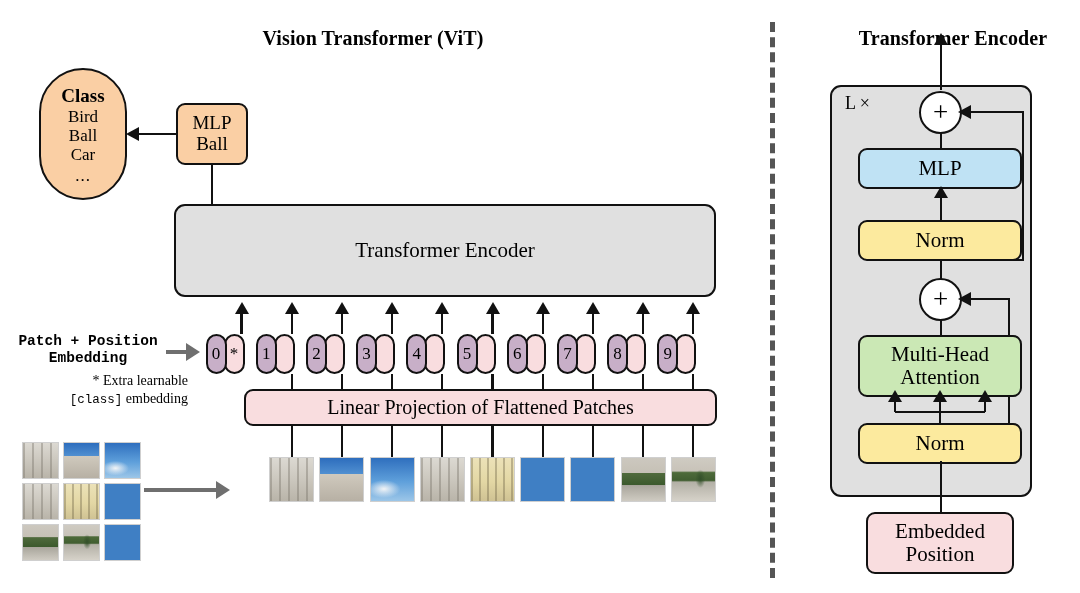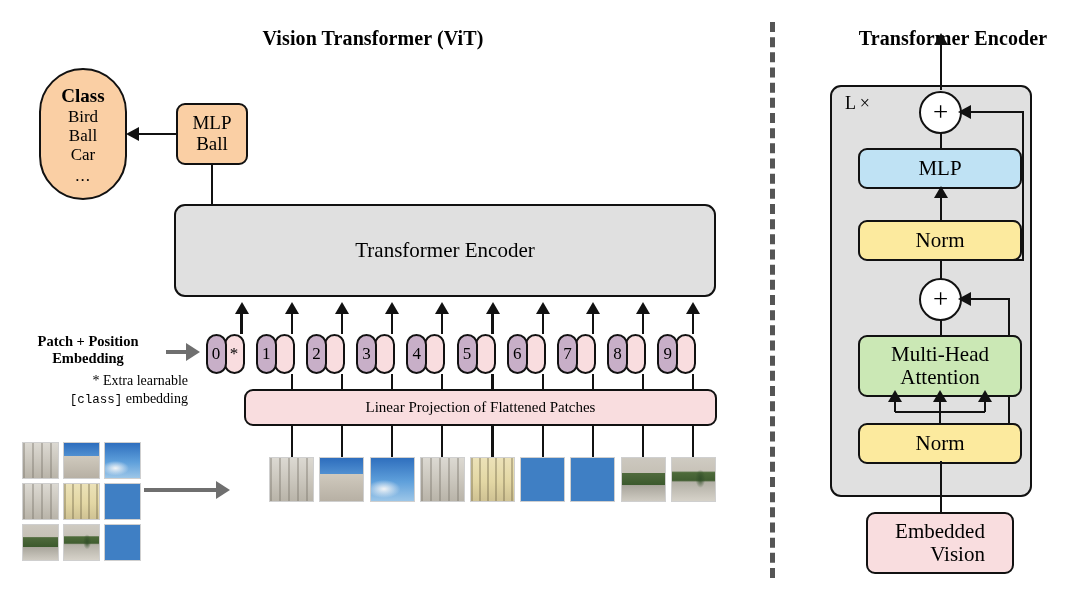--- a/index.html
+++ b/index.html
@@ -236,21 +236,21 @@
       <div class="abs vline" style="left: 541.5px; top: 312px; height: 22px;"></div>
       <div class="abs arrow-up" style="left: 535.7px; top: 302px;"></div>
       <div class="abs vline" style="left: 591.7px; top: 312px; height: 22px;"></div>
       <div class="abs arrow-up" style="left: 585.9px; top: 302px;"></div>
       <div class="abs vline" style="left: 641.9px; top: 312px; height: 22px;"></div>
       <div class="abs arrow-up" style="left: 636.1px; top: 302px;"></div>
       <div class="abs vline" style="left: 692.1px; top: 312px; height: 22px;"></div>
       <div class="abs arrow-up" style="left: 686.3px; top: 302px;"></div>
     </div>
 
-  <div class="abs caption-bold" style="left:12px; top:333px; width:152px;">
+  <div class="abs caption-bold" style="left:12px; top:333px; width:152px;font-family:Liberation Mono, monospace;">
     <span>Patch + Position</span><br>
     <span>Embedding</span>
   </div>
 
   <div class="abs gray-shaft" style="left:166px; top:350px; width:22px;"></div>
   <div class="abs gray-head" style="left:186px; top:343px;"></div>
 
   <div class="abs caption-note" style="left:18px; top:372px; width:170px;">
     <span>* Extra learnable</span><br>
     <span class="mono">[class]</span><span> embedding</span>
@@ -304,21 +304,21 @@
       <div class="abs vline" style="left: 340.7px; top: 374px; height: 16px;"></div>
       <div class="abs vline" style="left: 390.9px; top: 374px; height: 16px;"></div>
       <div class="abs vline" style="left: 441.1px; top: 374px; height: 16px;"></div>
       <div class="abs vline" style="left: 491.3px; top: 374px; height: 16px;"></div>
       <div class="abs vline" style="left: 541.5px; top: 374px; height: 16px;"></div>
       <div class="abs vline" style="left: 591.7px; top: 374px; height: 16px;"></div>
       <div class="abs vline" style="left: 641.9px; top: 374px; height: 16px;"></div>
       <div class="abs vline" style="left: 692.1px; top: 374px; height: 16px;"></div>
     </div>
 
-  <div class="abs node" style="left:244px; top:389px; width:473px; height:37px; background:#F9DDDF; font-size:15px; border-radius:9px;">
+  <div class="abs node" style="left:244px; top:389px; width:473px; height:37px; background:#F9DDDF; font-size:20px; border-radius:9px;">
     <span class="node-label">Linear Projection of Flattened Patches</span>
   </div>
 
   <div id="patch-to-proj-lines">
       <div class="abs vline" style="left: 290.5px; top: 425px; height: 32px;"></div>
       <div class="abs vline" style="left: 340.7px; top: 425px; height: 32px;"></div>
       <div class="abs vline" style="left: 390.9px; top: 425px; height: 32px;"></div>
       <div class="abs vline" style="left: 441.1px; top: 425px; height: 32px;"></div>
       <div class="abs vline" style="left: 491.3px; top: 425px; height: 32px;"></div>
       <div class="abs vline" style="left: 541.5px; top: 425px; height: 32px;"></div>
@@ -417,20 +417,20 @@
       <div class="abs vline" style="left: 983.8px; top: 400px; height: 12px;"></div>
       <div class="abs arrow-up" style="left: 978px; top: 390px;"></div>
     </div>
 
   <div class="abs node" style="left:858px; top:423px; width:164px; height:41px; background:#FCEA9E; font-size:21px;">
     <span class="node-label">Norm</span>
   </div>
 
   <div class="abs vline" style="left:940px; top:461px; height:53px;"></div>
 
-  <div class="abs node" style="left:866px; top:512px; width:148px; height:62px; background:#F9DDDF; font-size:21px;text-align:right;">
+  <div class="abs node" style="left:866px; top:512px; width:148px; height:62px; background:#F9DDDF; font-size:21px;">
     <span class="node-label">
       <span>Embedded</span><br>
-      <span>Vision</span>
+      <span>Position</span>
     </span>
   </div>
 
 </div>
 
 </body></html>

